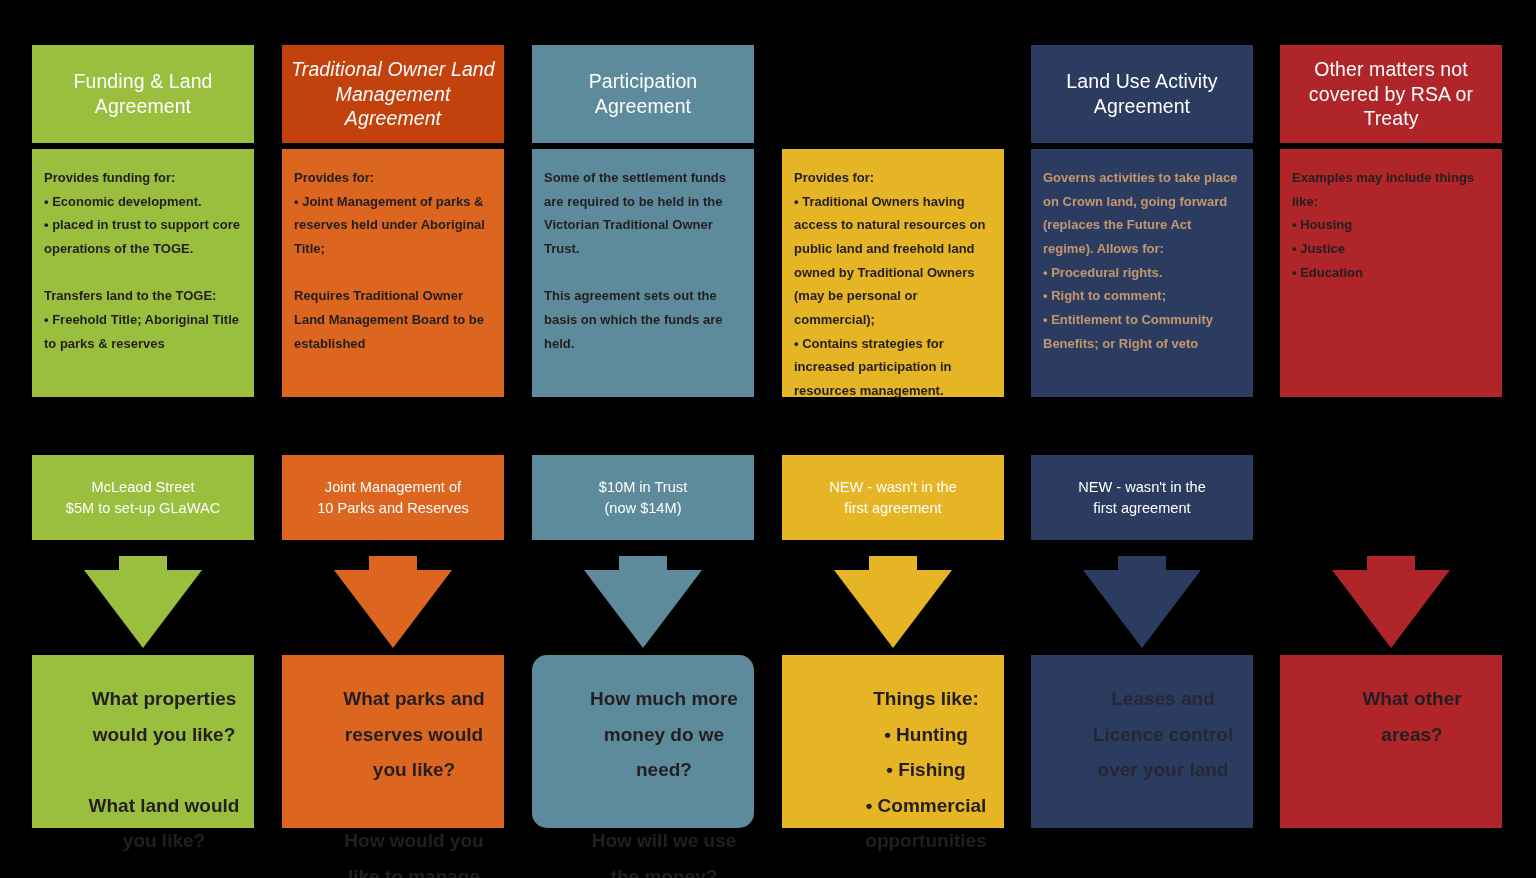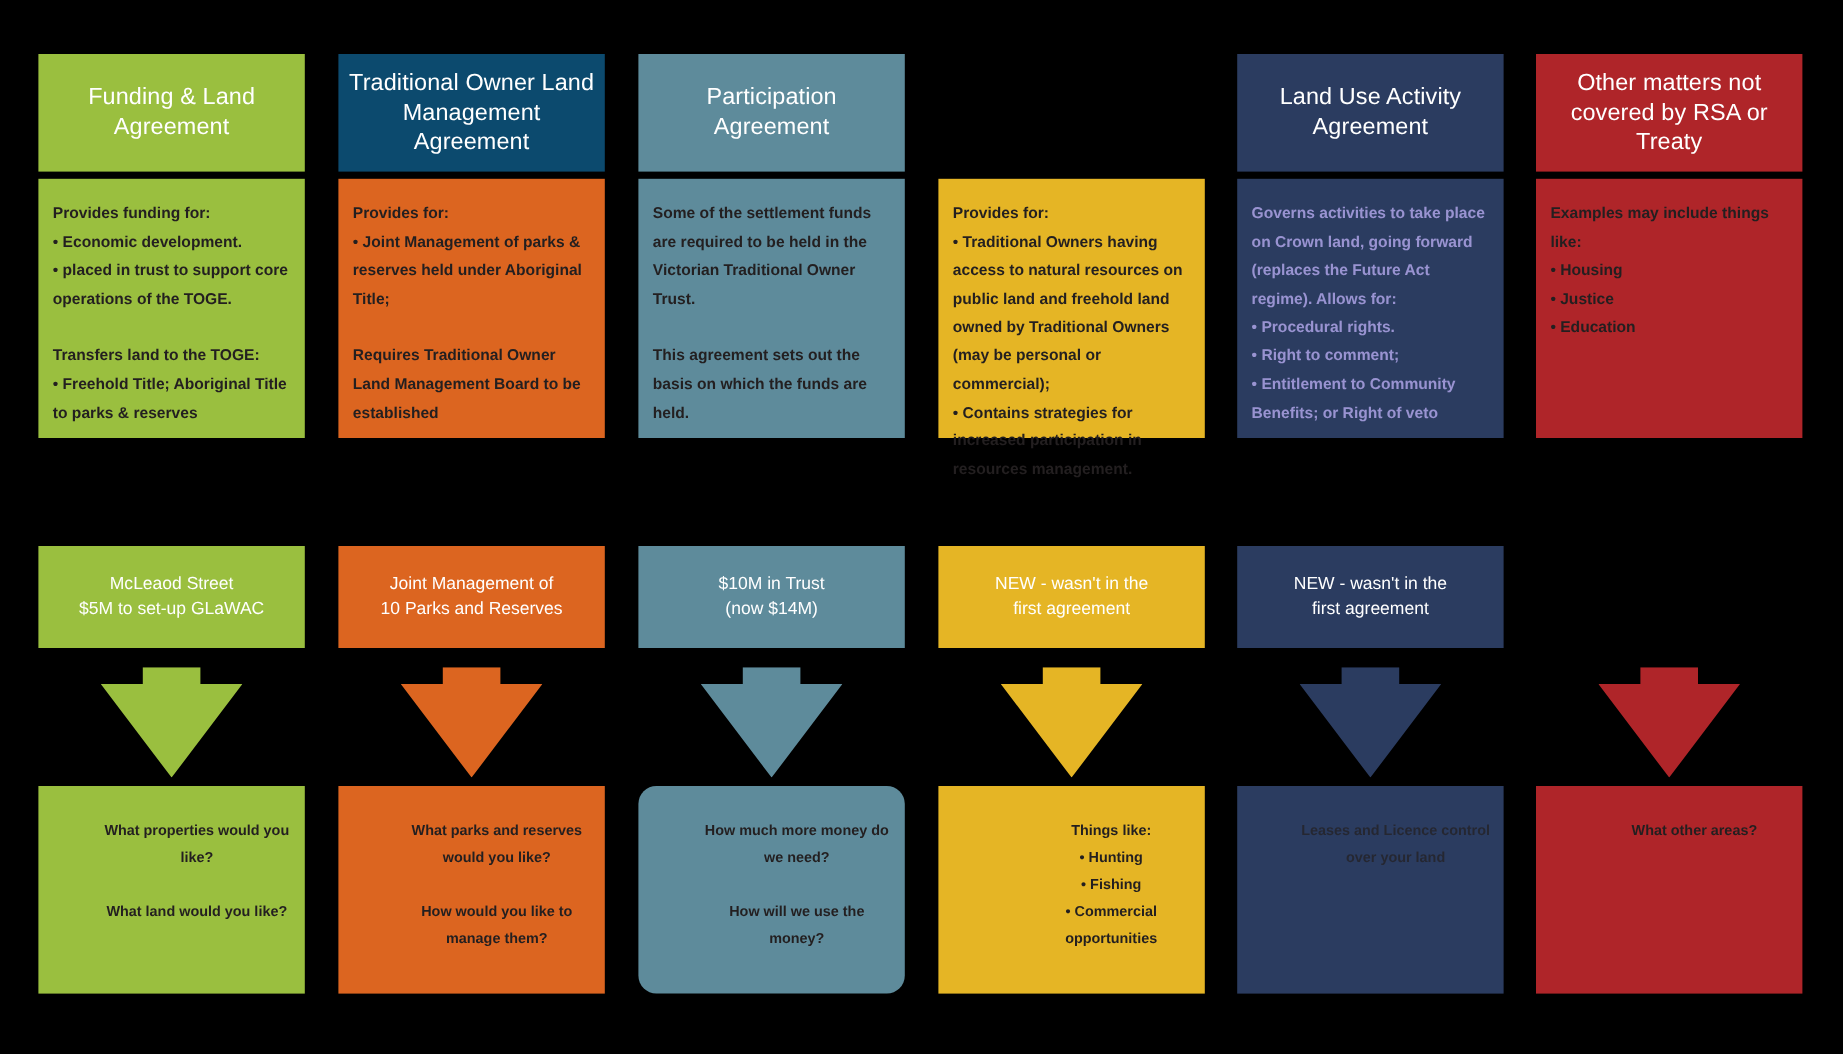--- a/index.html
+++ b/index.html
@@ -49,33 +49,33 @@
     font-weight: 400;
     letter-spacing: 0.1px;
   }
 
   
   .body-box {
     position: absolute;
     top: 149px;
     left: 0;
     width: 222px;
-    height: 216px;
+    height: 248px;
     box-sizing: border-box;
     padding: 17px 12px 10px 12px;
   }
   .body-box .body-text {
     font-size: 13px;
     line-height: 1.82;
     font-weight: bold;
     color: #231f20;
     white-space: pre-line;
   }
   .body-box.dim .body-text {
-    color: #c4b5fd;
+    color: #fdba74;
     opacity: 0.72;
   }
 
   
   .outcome-box {
     position: absolute;
     top: 455px;
     left: 0;
     width: 222px;
     height: 85px;
@@ -112,21 +112,21 @@
     position: absolute;
     top: 655px;
     left: 0;
     width: 222px;
     height: 173px;
     box-sizing: border-box;
     padding: 26px 10px 10px 10px;
     text-align: center;
   }
   .question-box .question-text {
-    font-size: 12px;
+    font-size: 19px;
     line-height: 1.87;
     font-weight: bold;
     color: #231f20;
     white-space: pre-line;
     margin-left: 42px;
   }
   .question-box.dim .question-text {
     opacity: 0.72;
   }
 </style>
@@ -159,21 +159,21 @@
         </svg>
       </div>
 
       <div class="question-box" style="background: rgb(154, 191, 63);">
         <div class="question-text">What properties would you like?
 
 What land would you like?</div>
       </div>
     </div>
     <div class="column" style="left: 282px;">
-      <div class="title-box" style="background: #0c4a6e;">
+      <div class="title-box" style="background: #c2410c; font-style: italic;">
         <div class="title-text">Traditional Owner Land Management Agreement</div>
       </div>
 
       <div class="body-box" style="background: rgb(220, 101, 32);">
         <div class="body-text">Provides for:
 • Joint Management of parks &amp; reserves held under Aboriginal Title;
 
 Requires Traditional Owner Land Management Board to be established</div>
       </div>
 

